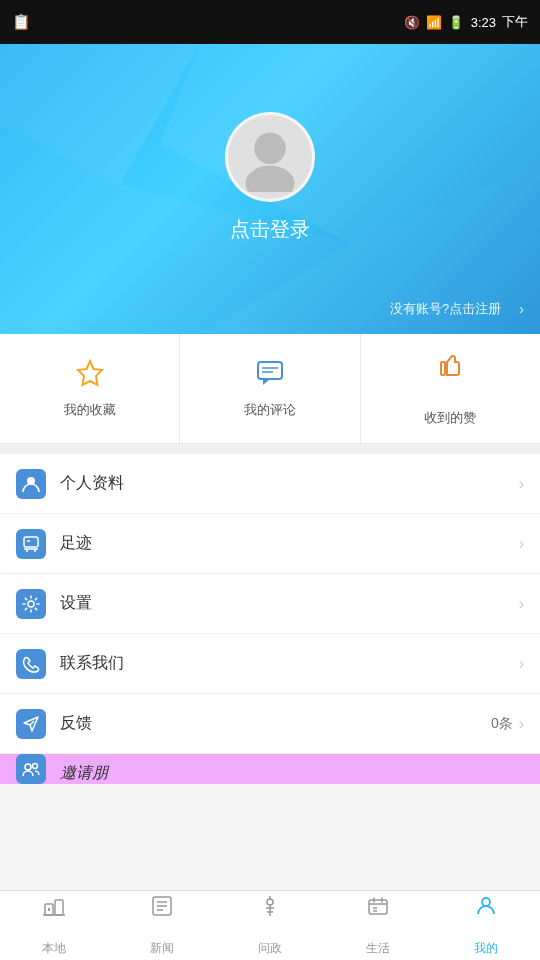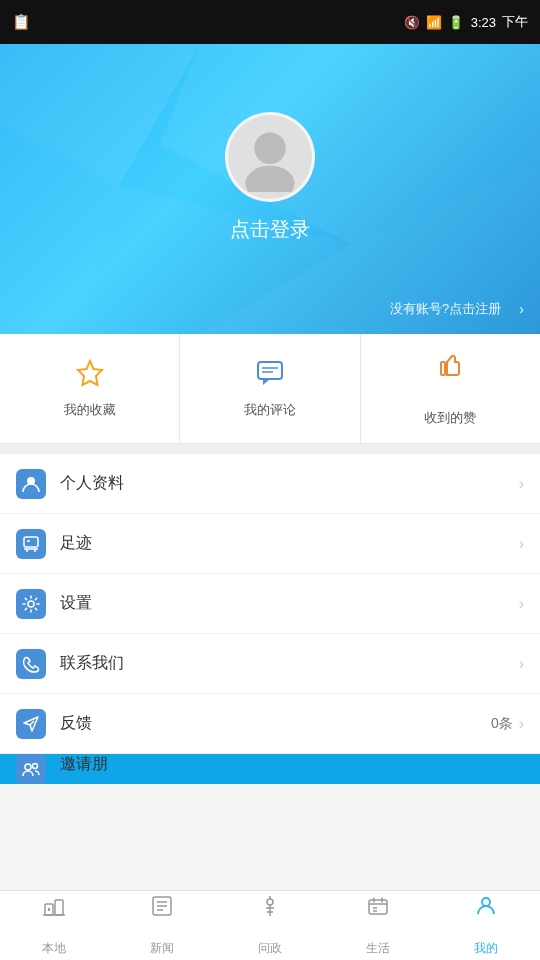--- a/index.html
+++ b/index.html
@@ -128,25 +128,26 @@
       display: flex; flex-direction: column; align-items: center; justify-content: center;
       gap: 18px;
       cursor: pointer;
       color: #999; font-size: 12px;
     }
     .tab-item.active { color: #29b6f6; }
     .tab-icon { font-size: 22px; line-height: 1; }
 
     
     .menu-item-partial {
-      display: flex; align-items: flex-start;
+      display: flex; align-items: flex-end;
       padding: 0 16px;
       height: 30px;
-      background: #0ea5e9;
+      background: #f0abfc;
       overflow: hidden;
+      font-style: italic;
     }
   </style>
 </head>
 <body>
 
 <div class="status-bar">
   <div class="status-left">
     <span style="font-size:15px;">📋</span>
   </div>
   <div class="status-right">

